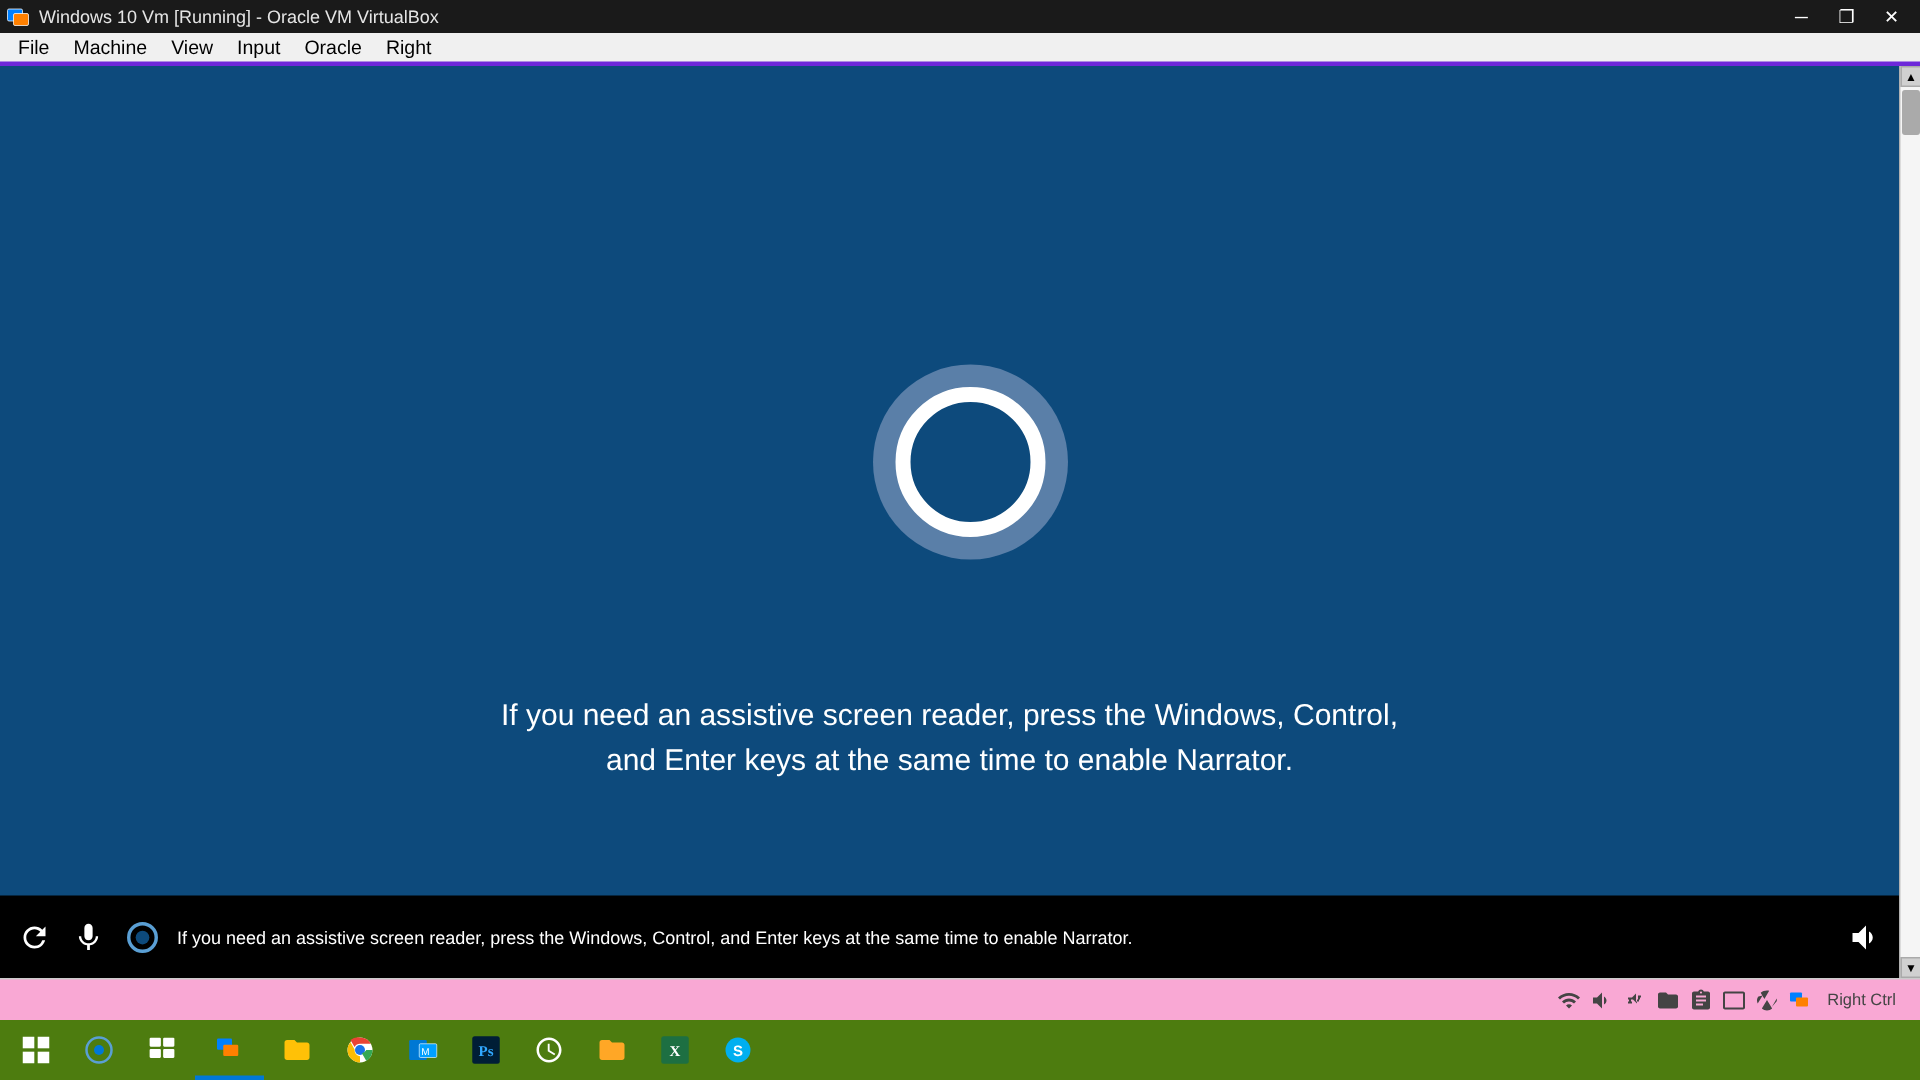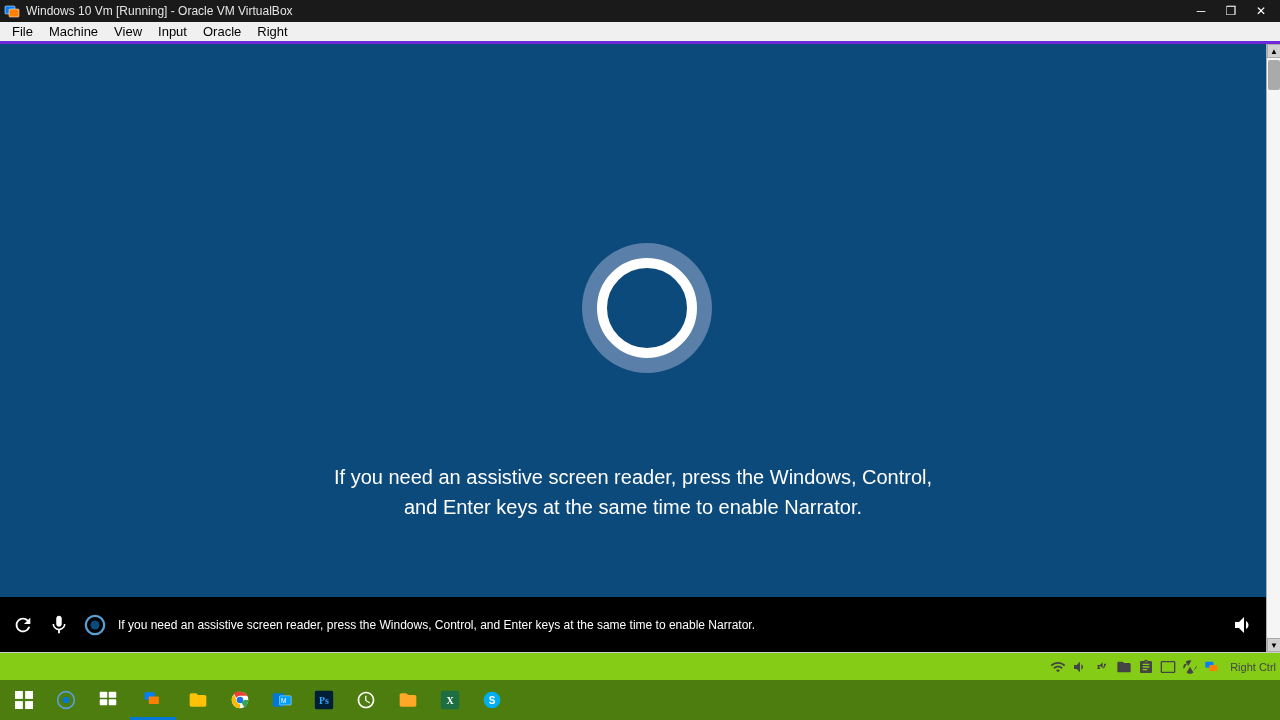--- a/index.html
+++ b/index.html
@@ -191,26 +191,26 @@
     .taskbar-volume {
       display: flex;
       align-items: center;
       color: white;
       font-size: 18px;
     }
 
     
     .vbox-statusbar {
       height: 28px;
-      background: #84cc16;
+      background: #f9a8d4;
       border-top: 1px solid #ccc;
       display: flex;
       align-items: center;
       justify-content: flex-end;
-      padding: 0 4px;
+      padding: 0 16px;
       gap: 4px;
       flex-shrink: 0;
     }
     .status-icons {
       display: flex;
       align-items: center;
       gap: 2px;
     }
     .status-icon {
       width: 20px;

